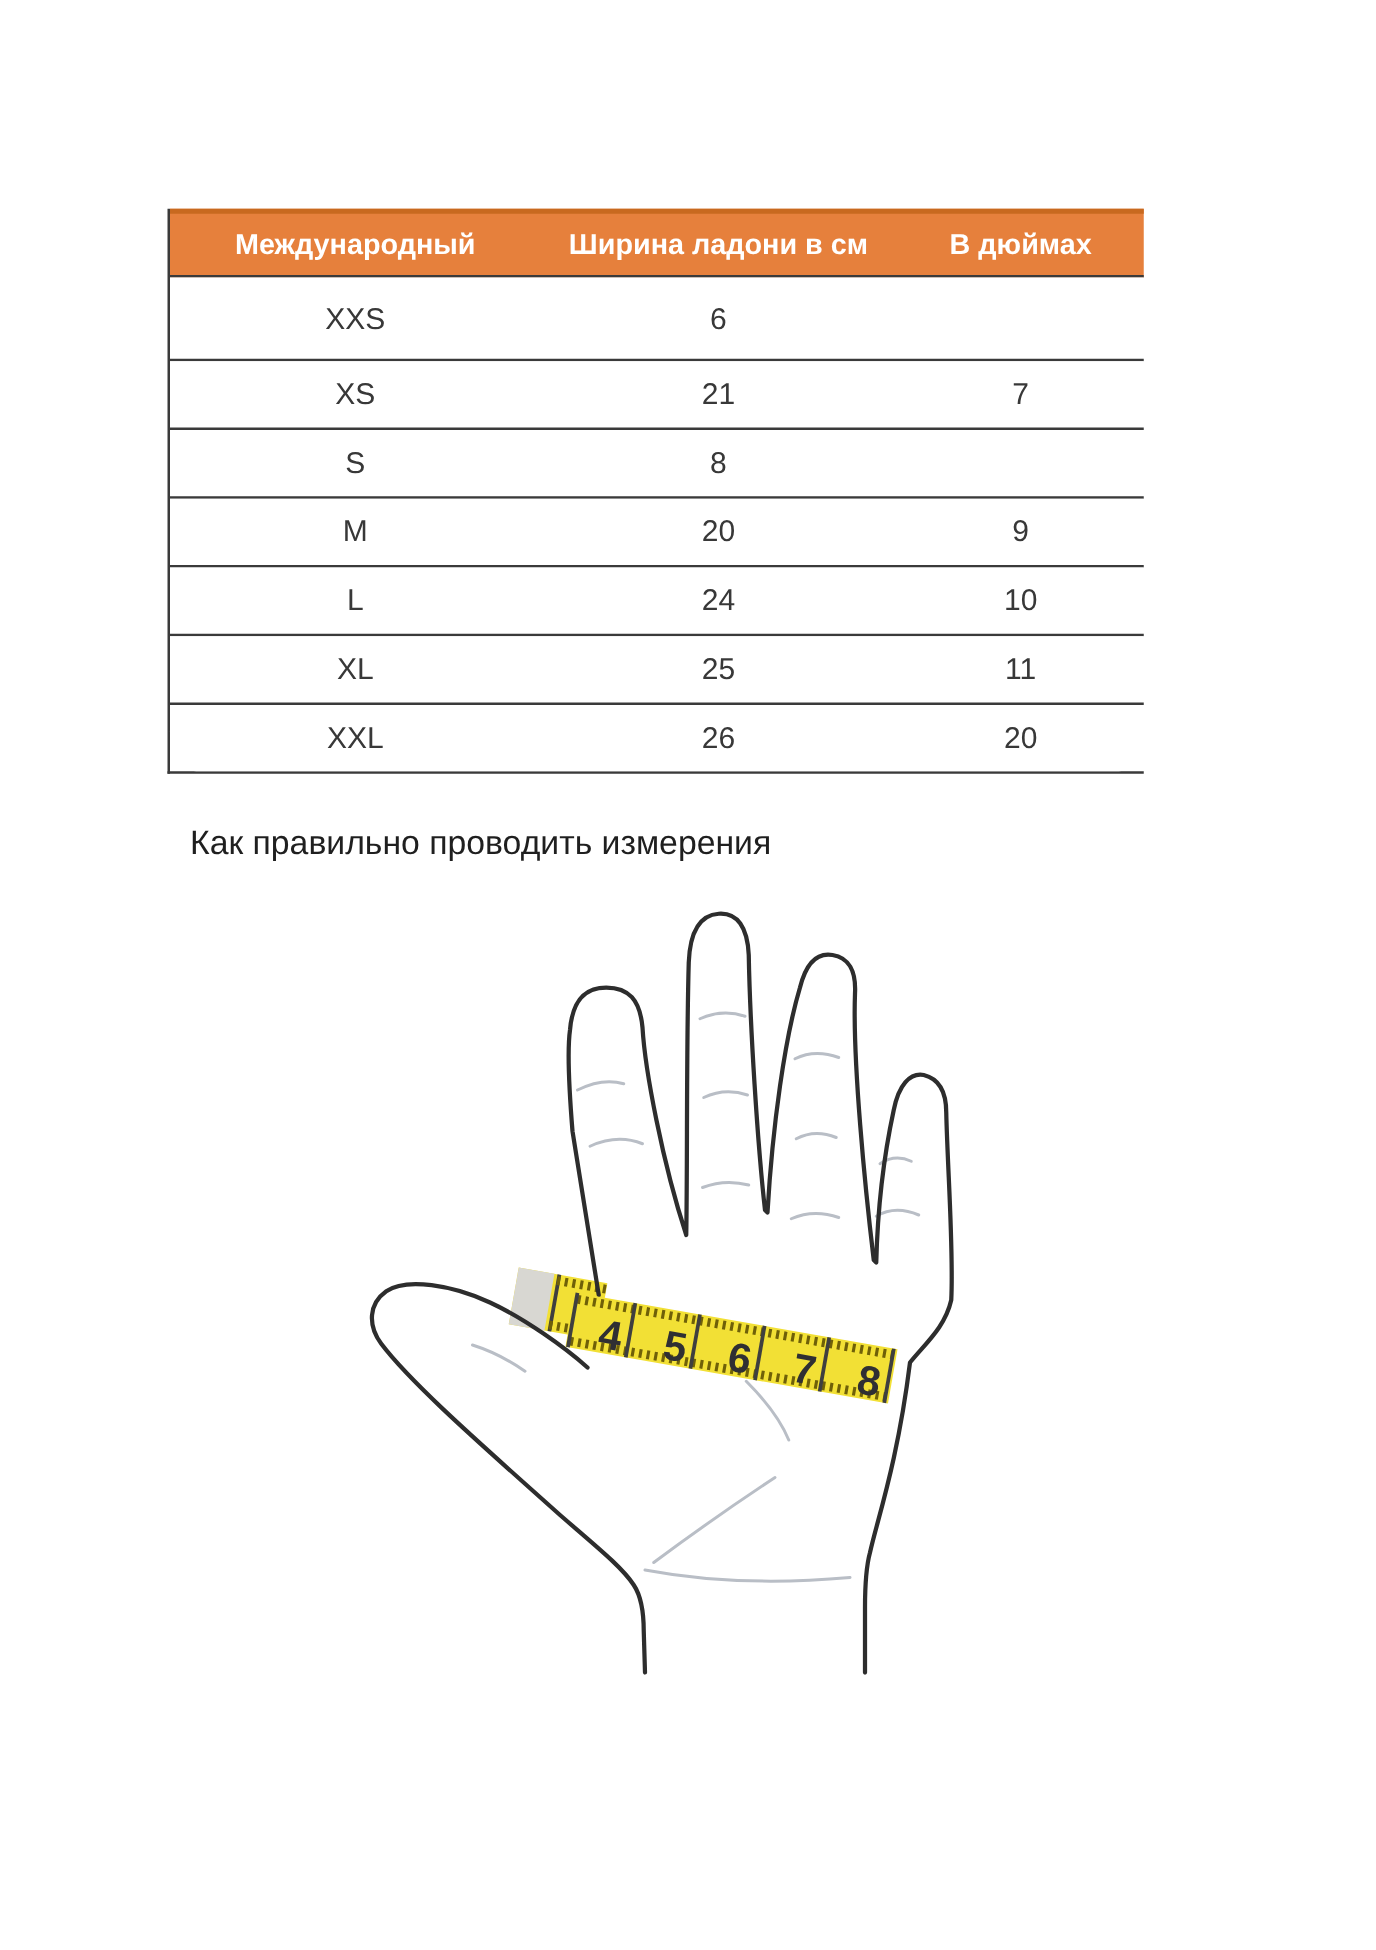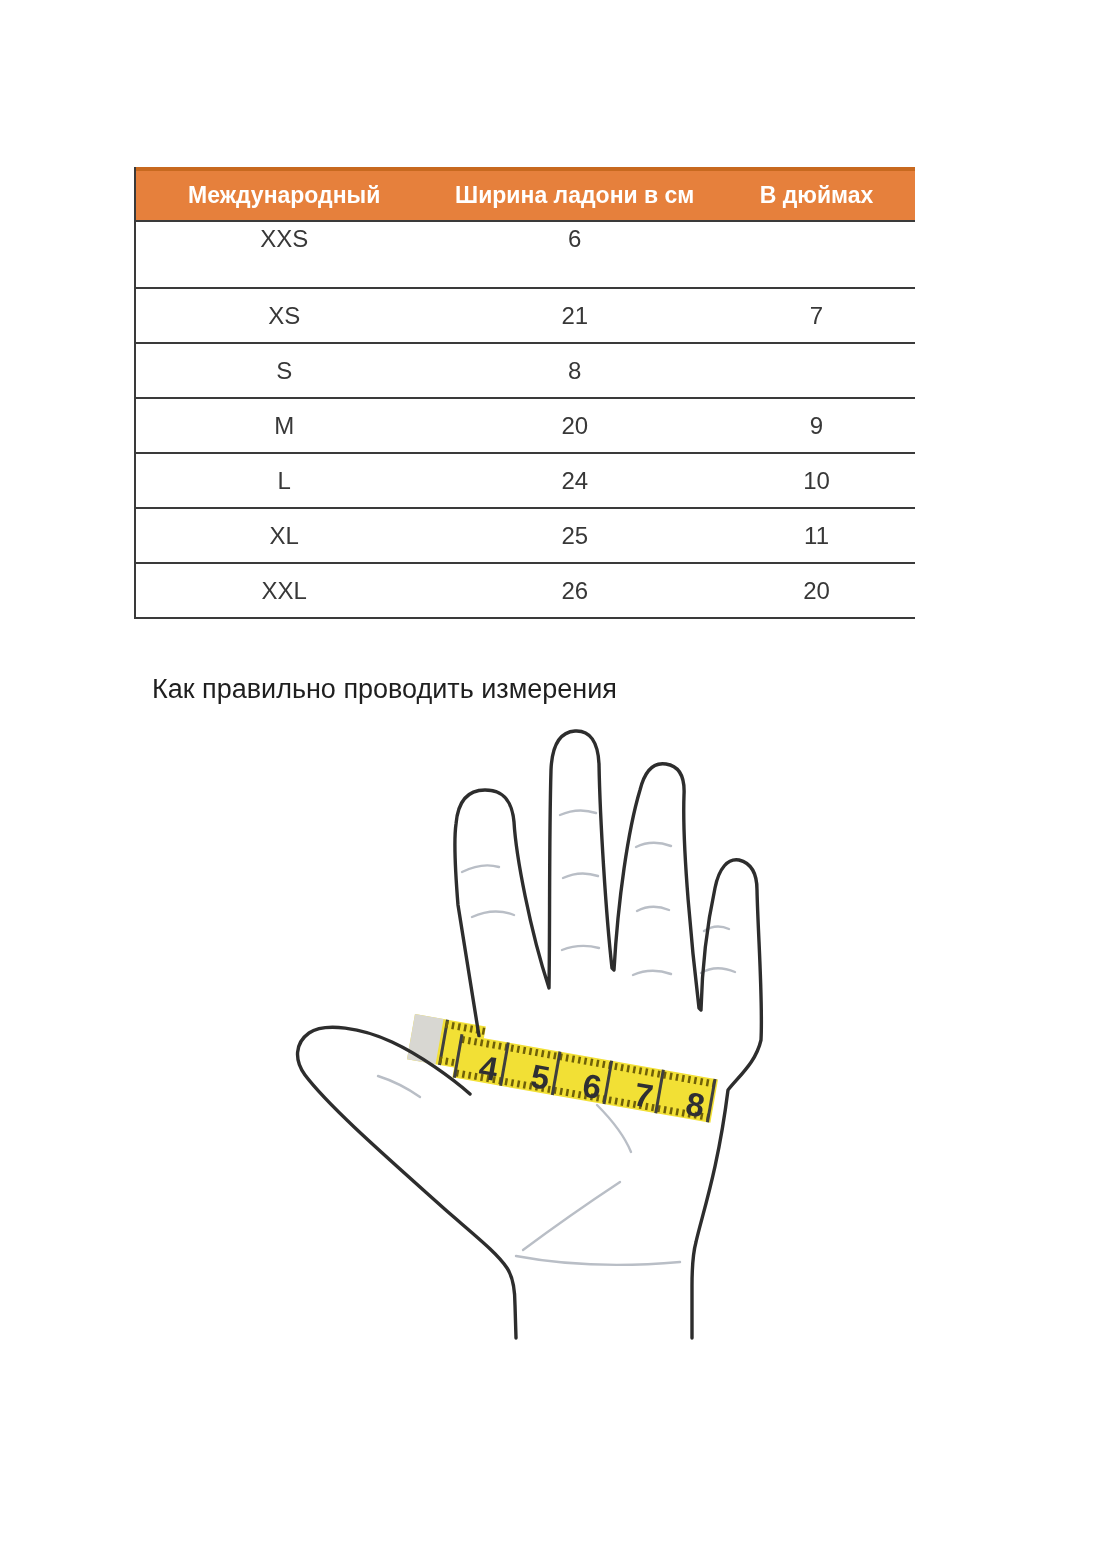--- a/index.html
+++ b/index.html
@@ -25,24 +25,24 @@
     display:flex;align-items:center;justify-content:center;
     color:var(--header_text);font-weight:700;font-size:23px;
   }
   .row{height:53px;border-bottom:2px solid var(--row_border);background:#fff;}
   .row:last-child{border-bottom:none;border-radius:21px;}
   .row:first-child{height:65px;}
   .cell{
     display:flex;align-items:center;justify-content:center;
     font-size:24px;color:var(--body_text);
   }
-  .row:first-child .cell{align-items:flex-start;padding-top:3px;}
+  .row:first-child .cell{align-items:flex-start;padding-top:20px;}
   
   .heading{
-    position:absolute;left:152px;top:674px;margin:0;
+    position:absolute;left:152px;top:659px;margin:0;
     font-size:27px;font-weight:400;color:#1f1f1f;white-space:nowrap;
   }
   
   .illustration{position:absolute;left:270px;top:715px;width:560px;height:650px;}
   .hand{fill:none;stroke:var(--hand_outline);stroke-width:3.4;stroke-linecap:round;stroke-linejoin:round;}
   .crease{fill:none;stroke:var(--hand_crease);stroke-width:2.4;stroke-linecap:round;}
   .tape-fill{fill:var(--tape_yellow);}
   .tape-cap{fill:var(--tape_gray_cap);}
   .tape-divider{stroke:var(--tape_divider);stroke-width:3;}
   .tape-ticks{stroke:var(--tape_tick);stroke-width:7;stroke-dasharray:2.5 3.7;fill:none;}

